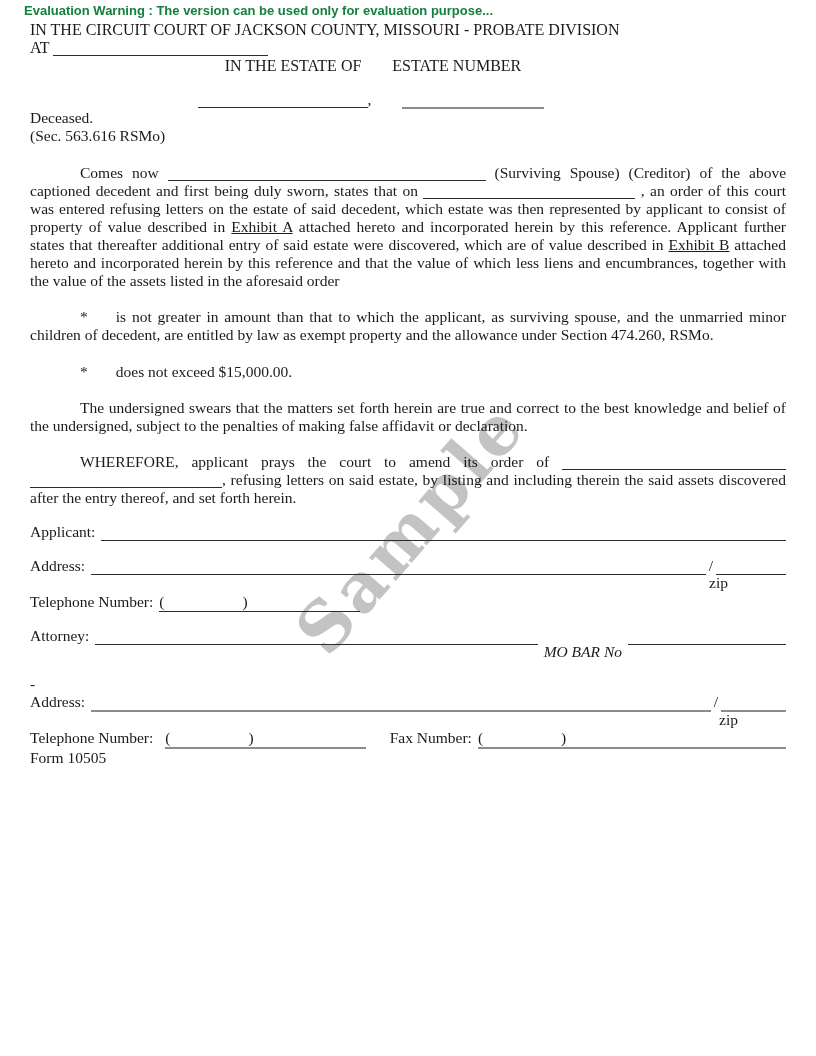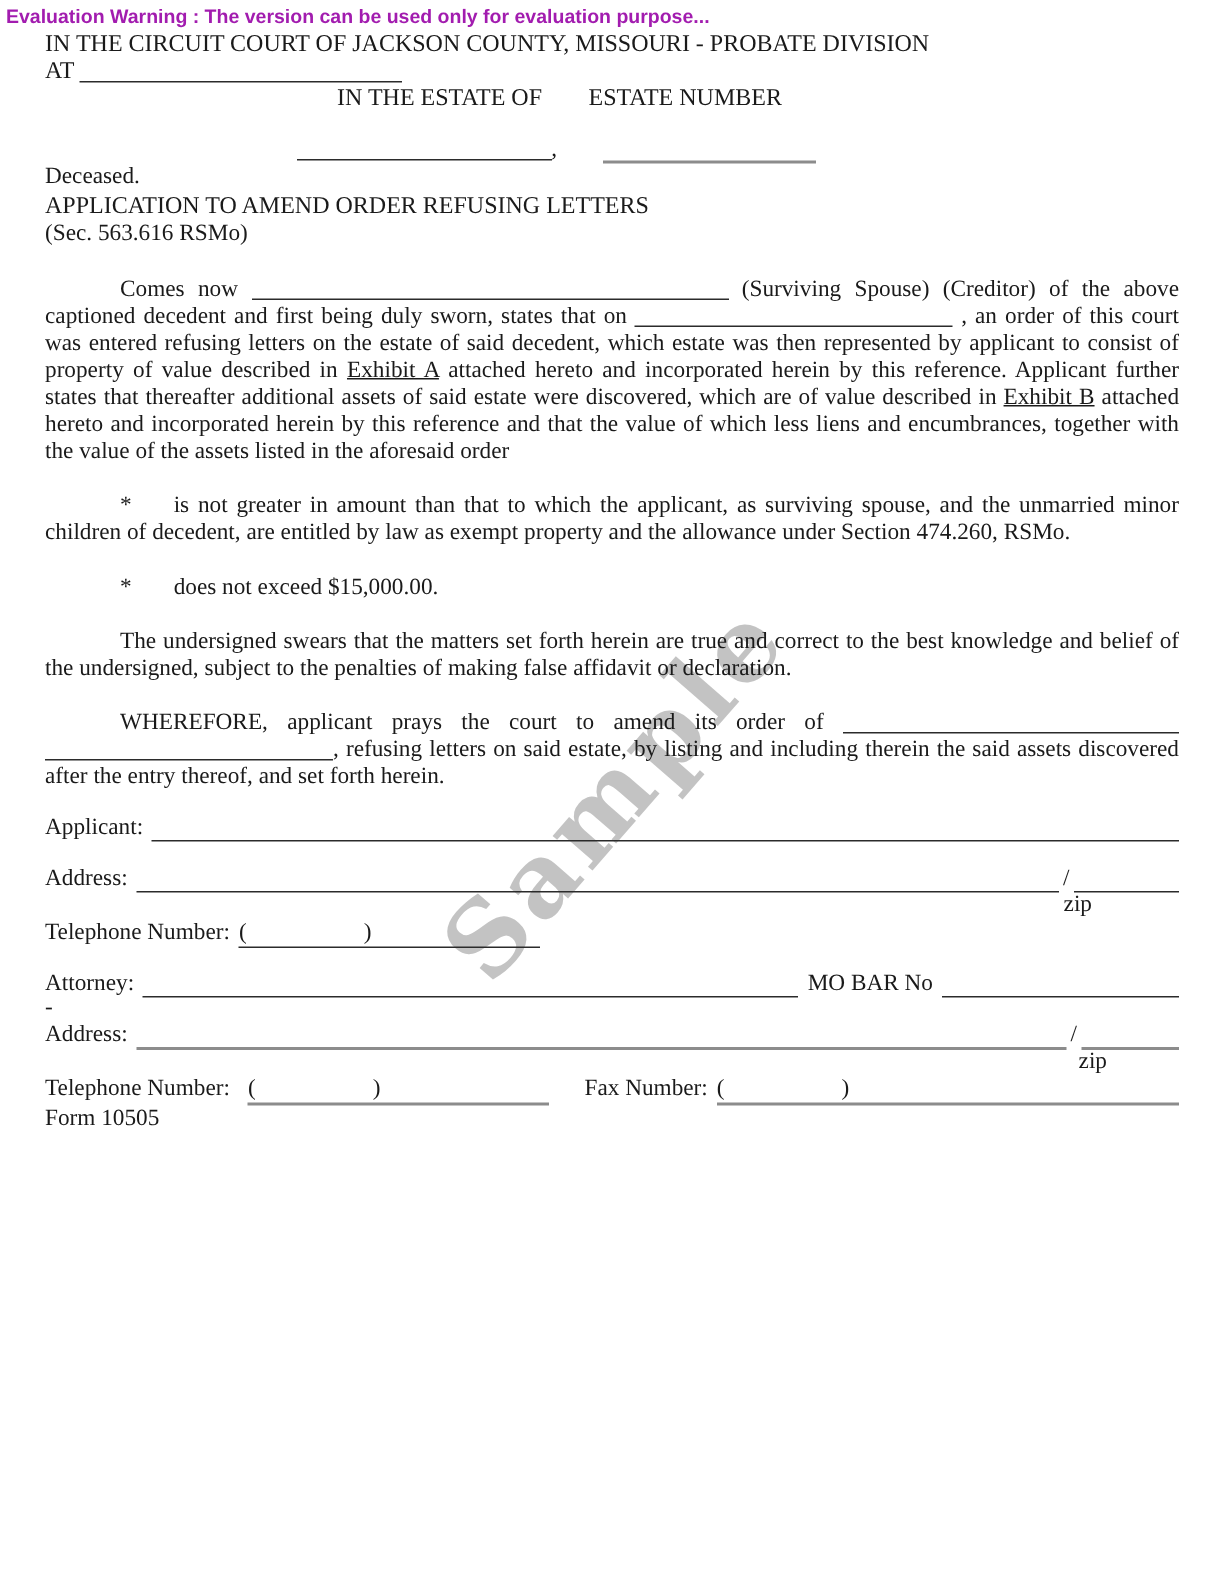--- a/index.html
+++ b/index.html
@@ -1,22 +1,22 @@
 <!DOCTYPE html>
 <html><head>
 <meta charset="utf-8">
 <style>
   html,body{margin:0;padding:0;}
   body{
     width:816px;height:1056px;background:#ffffff;position:relative;
     font-family:"Liberation Serif", serif;color:#1a1a1a;overflow:hidden;
   }
   .warning{
-    position:absolute;top:3px;left:4px;z-index:2;
-    font-family:"Liberation Sans", sans-serif;font-size:13px;font-weight:bold;color:#a21caf;
+    position:absolute;top:3px;left:24px;z-index:2;
+    font-family:"Liberation Sans", sans-serif;font-size:13px;font-weight:bold;color:#15803d;
   }
   .watermark{
     position:absolute;left:258px;top:448px;width:304px;height:160px;z-index:0;
     display:flex;align-items:center;justify-content:center;
     transform:rotate(-49deg);
     font-family:"DejaVu Serif", serif;font-weight:bold;font-size:68px;letter-spacing:4px;
     color:#b5b5b5;opacity:0.8;user-select:none;
   }
   .content{
     position:absolute;left:30px;top:21px;width:756px;z-index:1;
@@ -35,21 +35,21 @@
   .lbl{white-space:nowrap;}
   .bline{border-bottom:1px solid #2b2b2b;height:17px;flex:0 0 auto;margin-left:6px;}
   .bline.gray{border-bottom:2px solid #8c8c8c;}
   .flex1{flex:1 1 auto;}
   .paren{display:inline-flex;align-items:flex-end;border-bottom:1px solid #2b2b2b;margin-left:6px;height:18px;}
   .paren.gray{border-bottom:2px solid #8c8c8c;}
   .pgap{display:inline-block;width:78px;}
   .ptail{display:inline-block;width:112px;}
   .slash{margin:0 3px 0 3px;}
   .ziprow{display:flex;justify-content:flex-end;padding-right:58px;height:16px;line-height:16px;}
-  .mobar{margin:0 6px;white-space:nowrap;}
+  .mobar{margin:16px 6px;white-space:nowrap;font-style:italic;}
   .dashrow{height:16px;line-height:13px;}
 </style>
 </head>
 <body>
 
 <div class="warning">Evaluation Warning : The version can be used only for evaluation purpose...</div>
 
 <div class="watermark">Sample</div>
 
 <div class="content">
@@ -68,31 +68,30 @@
 
   <div class="hdr-row" style="margin-top:16px">
     <span>
       <span class="blank" style="width:170px"></span><span>,</span>
     </span>
     <span class="blank gray" style="width:142px;margin-right:74px"></span>
   </div>
 
   <div>Deceased.</div>
 
-  <div class="center fs16" style="margin-top:2px">APPLICATION TO AMEND ORDER REFUSING LETTERS</div>
   <div class="center">(Sec. 563.616 RSMo)</div>
 
   <p class="para" style="margin-top:19px">
     <span class="ind"></span><span>Comes now</span>
     <span class="blank" style="width:318px"></span>
     <span>(Surviving Spouse)   (Creditor)  of the above captioned decedent and first being duly sworn, states that on</span>
     <span class="blank" style="width:212px"></span>
     <span>, an order of this court was entered refusing letters on the estate of said decedent, which estate was then represented by applicant to consist of property of value described in</span>
     <span class="u">Exhibit A</span>
-    <span>attached hereto and incorporated herein by this reference.  Applicant further states that thereafter additional assets of said estate were discovered, which are of value described in</span>
+    <span>attached hereto and incorporated herein by this reference.  Applicant further states that thereafter additional entry of said estate were discovered, which are of value described in</span>
     <span class="u">Exhibit B</span>
     <span>attached hereto and incorporated herein by this reference and that the value of which less liens and encumbrances, together with the value of the assets listed in the aforesaid order</span>
   </p>
 
   <p class="para" style="margin-top:18px">
     <span class="ind"></span><span>*</span><span class="stargap"></span><span>is not greater in amount than that to which the applicant, as surviving spouse, and the unmarried minor children of decedent, are entitled by law as exempt property and the allowance under Section 474.260, RSMo.</span>
   </p>
 
   <p class="para" style="margin-top:19px">
     <span class="ind"></span><span>*</span><span class="stargap"></span><span>does not exceed $15,000.00.</span>

